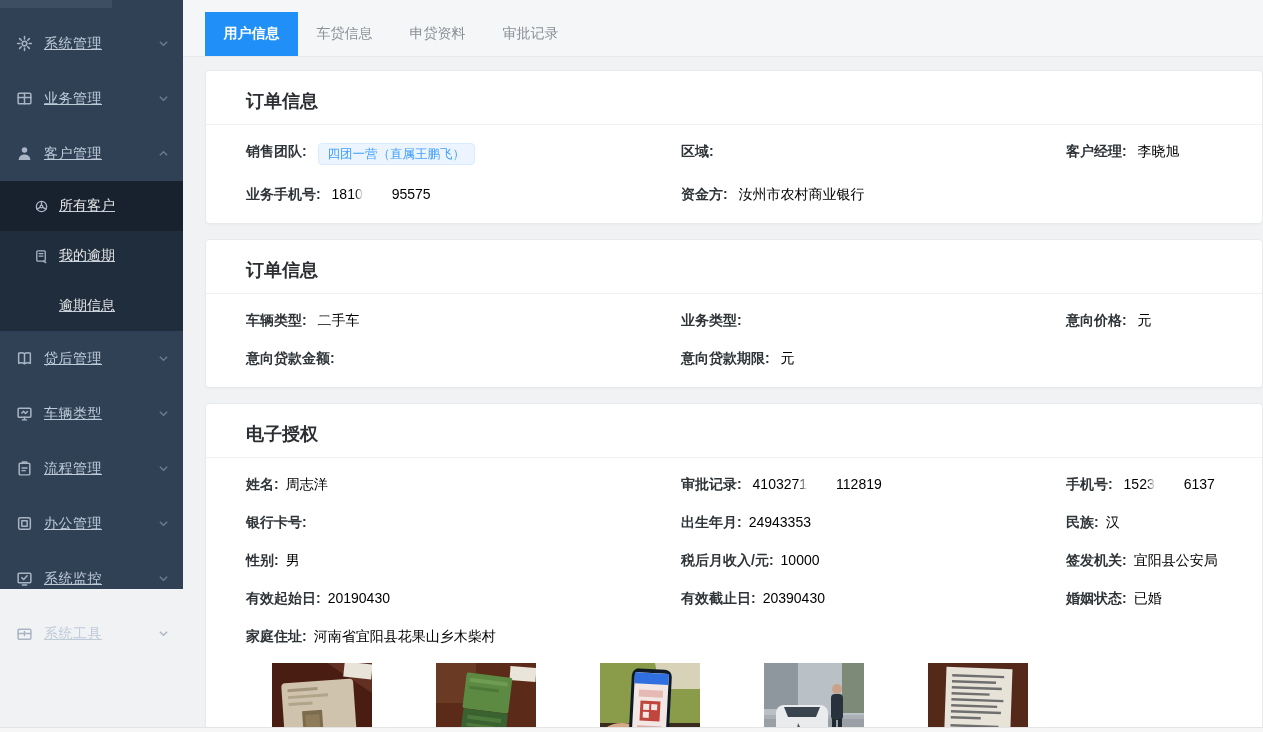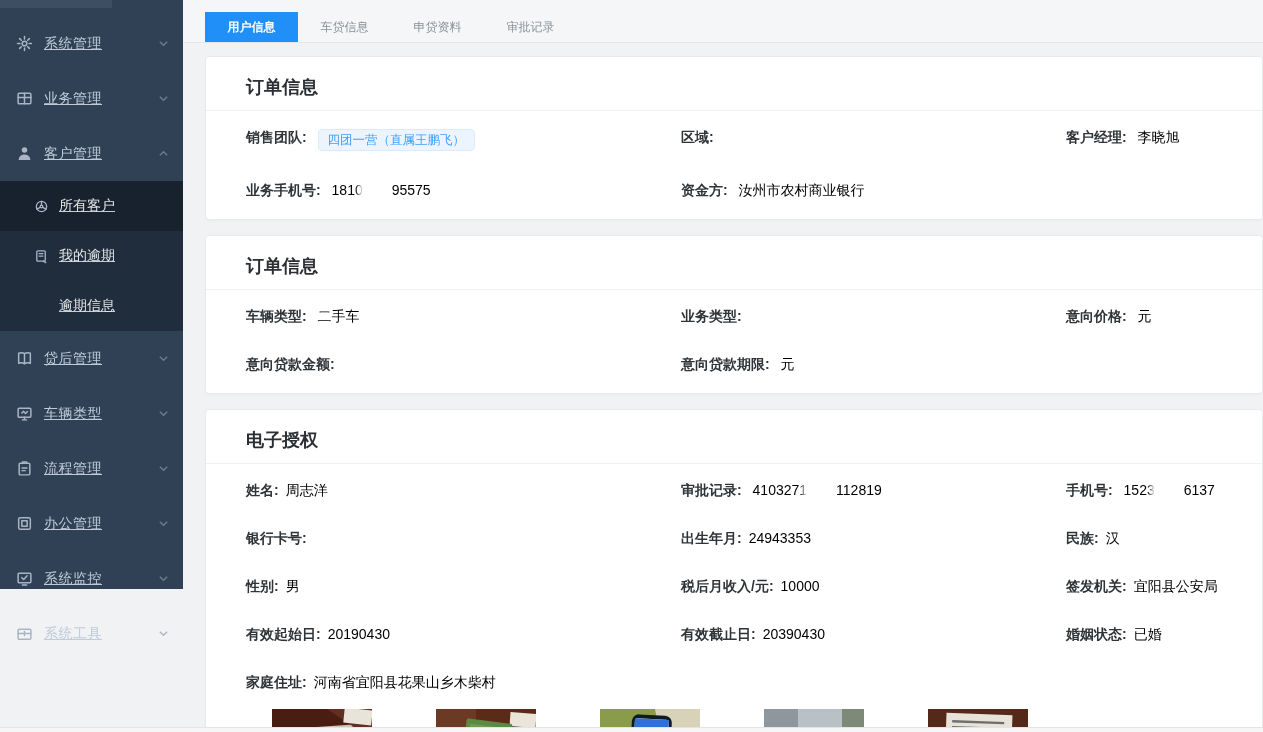--- a/index.html
+++ b/index.html
@@ -21,31 +21,31 @@
     font-size:14px; color:#e5e5e5; cursor:pointer; }
   .submenu-item.active { background:#17222e; }
   .submenu-item .mi-icon { width:15px; height:15px; margin-right:10px; flex:none; display:flex; }
   .submenu-item .mi-spacer { width:25px; flex:none; }
 
   
   .content { position:absolute; left:183px; top:0; width:1080px; height:732px;
     background:#f0f2f4; }
   .tab-header { background:#f5f6f8; border-bottom:1px solid #e5e8ea; padding:12px 0 0 22px;
     display:flex; }
-  .tab { width:93px; height:30px; display:flex; align-items:center; justify-content:center;
-    font-size:12px; color:#8a9096; cursor:pointer; }
+  .tab { width:93px; height:44px; display:flex; align-items:center; justify-content:center;
+    font-size:14px; color:#8a9096; cursor:pointer; }
   .tab.active { background:#2090f8; color:#fff; font-weight:700; }
 
   .scroll-area { padding:13px 0 0 22px; }
   .card { background:#fff; border:1px solid #e8ebee; border-radius:4px;
     box-shadow:0 1px 2px rgba(0,0,0,.03); margin-bottom:15px; }
   .card-title { font-size:18px; font-weight:700; color:#2b2f33;
     padding:18px 40px 11px; border-bottom:1px solid #eef0f2; }
   .card-body { padding:17px 24px 20px 40px; }
-  .grid { display:grid; grid-template-columns:435px 385px 1fr; row-gap:30px; }
+  .grid { display:grid; grid-template-columns:435px 385px 1fr; row-gap:20px; }
   .cell { font-size:14px; line-height:18px; white-space:nowrap; }
   .lbl { font-weight:700; color:#2f3438; margin-right:7px; }
   .val { color:#000000; }
   .tag { display:inline-block; background:#ecf5ff; border:1px solid #d9ecff;
     color:#409eff; font-size:12.5px; border-radius:4px; padding:3px 9px; line-height:14px;
     vertical-align:-2px; }
   .mask { display:inline-block; width:27px; height:15px; margin:0 1px; vertical-align:-3px;
     background:#fff; border-radius:3px; box-shadow:0 0 5px 5px rgba(255,255,255,.96); }
 
   

